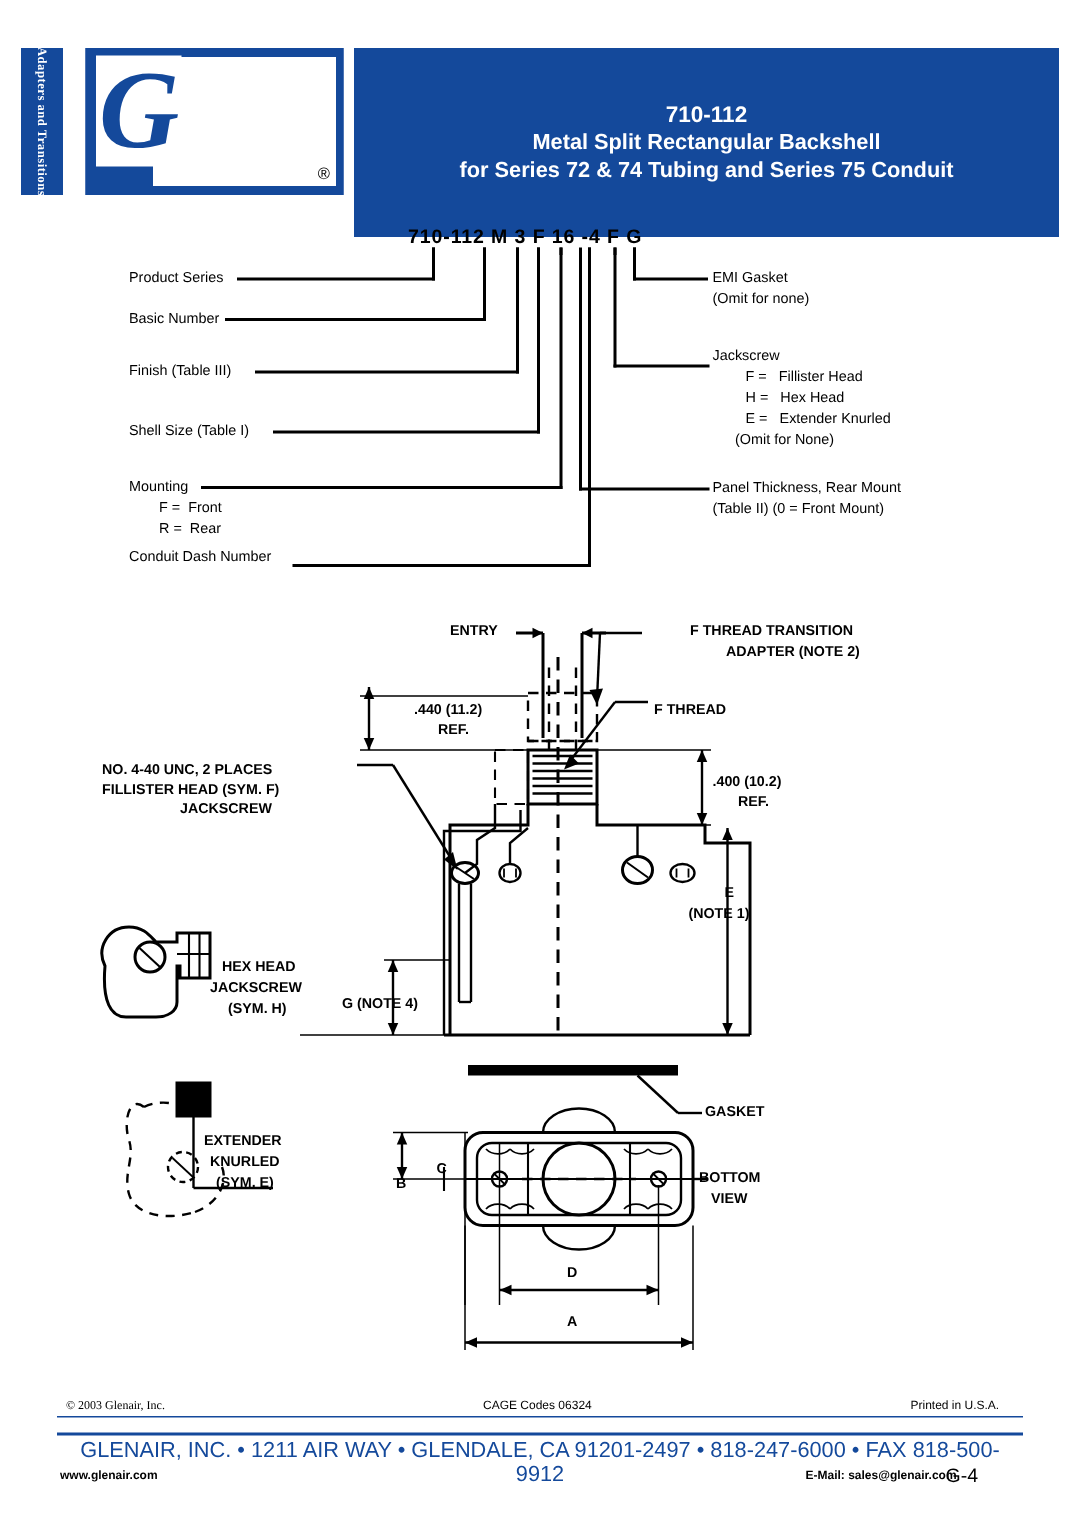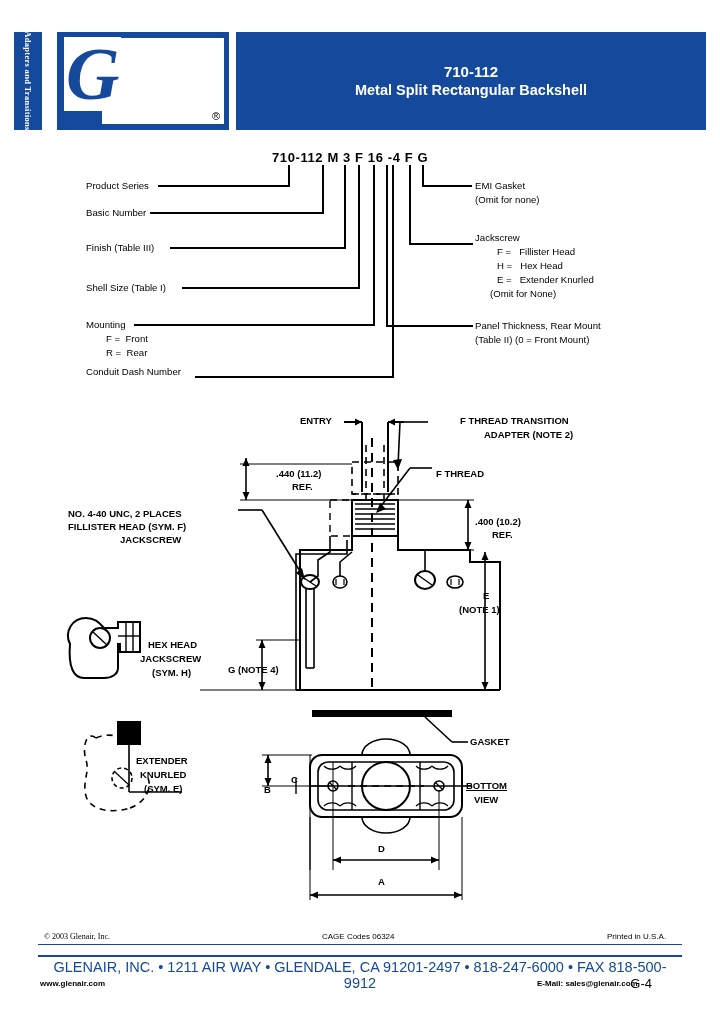--- a/index.html
+++ b/index.html
@@ -15,21 +15,21 @@
   #logo-box{left:57px;top:32px;width:172px;height:98px;background:#14499b;
       border:1px solid #14499b;box-sizing:border-box;}
   #logo-white{position:absolute;left:26%;top:5px;right:4px;bottom:5px;background:#fff;}
   #logo-g{position:absolute;left:6px;top:4px;font-size:74px;line-height:74px;
       font-family:"Liberation Serif",serif;font-style:italic;font-weight:bold;
       color:#14499b;background:#fff;padding:0 2px;z-index:3;}
   #logo-word{position:absolute;left:58px;top:16px;font-size:58px;line-height:58px;
       font-family:"Liberation Serif",serif;font-style:italic;font-weight:bold;
       color:#000;z-index:4;letter-spacing:-1px;}
   #logo-reg{position:absolute;right:8px;bottom:7px;font-size:11px;color:#000;z-index:5;}
-  #title-box{left:236px;top:32px;width:470px;height:98px;background:#14499b;
+  #title-box{left:236px;top:32px;width:470px;height:126px;background:#14499b;
       display:flex;flex-direction:column;align-items:center;justify-content:center;}
   #title-box div{color:#fff;font-weight:bold;text-align:center;line-height:1.28;}
   .t1{font-size:15px;}
   .t2{font-size:14.5px;}
   
   #pn{left:272px;top:150px;font-size:13px;font-weight:bold;letter-spacing:.6px;}
   .lbl{font-size:9.6px;white-space:nowrap;}
   .tick{background:#000;width:2px;height:5px;}
   
   .dtxt{font-size:9.5px;font-weight:bold;white-space:nowrap;}
@@ -54,20 +54,21 @@
 
 <div class="abs" id="logo-box">
   <div id="logo-white"></div>
   <div id="logo-g">G</div>
   <div id="logo-reg">®</div>
 </div>
 
 <div class="abs" id="title-box">
   <div class="t1">710-112</div>
   <div class="t2">Metal Split Rectangular Backshell</div>
+  <div class="t2">for Series 72 &amp; 74 Tubing and Series 75 Conduit</div>
 </div>
 
 <div class="abs" id="pn">710-112 M 3 F 16 -4 F G</div>
 
 <div class="abs tick" style="left:288px;top:165px;"></div>
 <div class="abs tick" style="left:322px;top:165px;"></div>
 <div class="abs tick" style="left:344px;top:165px;"></div>
 <div class="abs tick" style="left:358px;top:165px;"></div>
 <div class="abs tick" style="left:373px;top:165px;"></div>
 <div class="abs tick" style="left:392px;top:165px;"></div>
@@ -339,21 +340,21 @@
 
 <div class="abs dtxt" style="left:136px;top:755px;">EXTENDER</div>
 <div class="abs dtxt" style="left:140px;top:769px;">KNURLED</div>
 <div class="abs dtxt" style="left:144px;top:783px;">(SYM. E)</div>
 
 <div class="abs dim" style="left:483px;top:590px;">E</div>
 <div class="abs dim" style="left:459px;top:604px;">(NOTE 1)</div>
 <div class="abs dim" style="left:228px;top:664px;">G (NOTE 4)</div>
 
 <div class="abs dtxt" style="left:470px;top:736px;">GASKET</div>
-<div class="abs dtxt" style="left:466px;top:780px;text-decoration:underline;">BOTTOM</div>
+<div class="abs dtxt" style="left:466px;top:780px;">BOTTOM</div>
 <div class="abs dtxt" style="left:474px;top:794px;">VIEW</div>
 
 <div class="abs dim" style="left:264px;top:784px;">B</div>
 <div class="abs dim" style="left:291px;top:774px;">C</div>
 <div class="abs dim" style="left:378px;top:843px;">D</div>
 <div class="abs dim" style="left:378px;top:876px;">A</div>
 
 <div class="abs fsm" style="left:44px;top:932px;font-family:Liberation Serif, serif;">© 2003 Glenair, Inc.</div>
 <div class="abs fsm" style="left:322px;top:932px;">CAGE Codes 06324</div>
 <div class="abs fsm" style="left:607px;top:932px;">Printed in U.S.A.</div>

